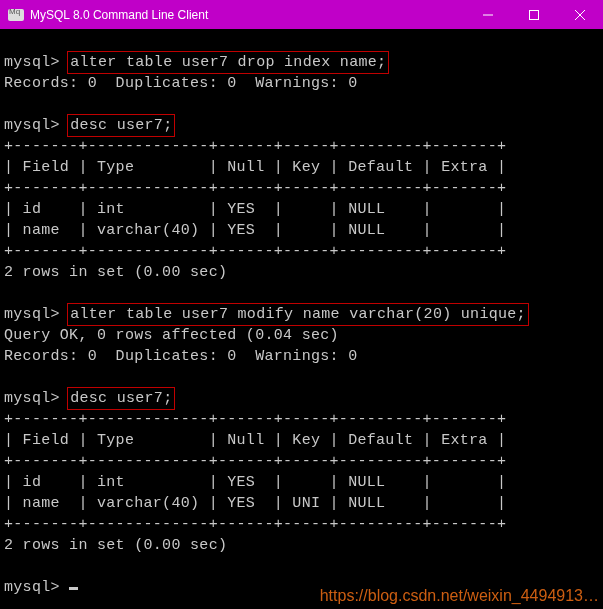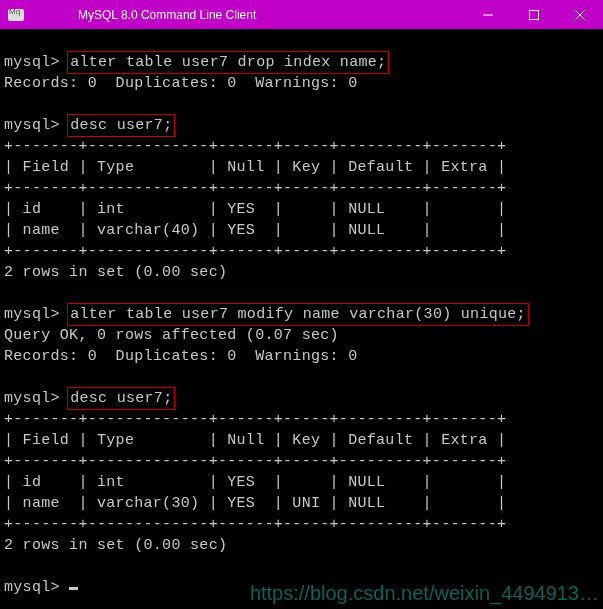--- a/index.html
+++ b/index.html
@@ -1,28 +1,28 @@
 <!DOCTYPE html>
 <html><head>
 <meta charset="utf-8">
 <style>
   html,body{margin:0;padding:0;background:#1a1a1a;}
   .view{width:603px;height:609px;position:relative;background:#000;font-family:"Courier New",monospace;overflow:hidden;}
-  .titlebar{height:29px;background:#c000c8;display:flex;align-items:center;color:#fff;font-family:"Segoe UI",sans-serif;font-size:12px;gap:48px;}
+  .titlebar{height:29px;background:#c000c8;display:flex;align-items:center;color:#fff;font-family:"Segoe UI",sans-serif;font-size:12px;}
   .titlebar .icon{width:16px;height:12px;background:#ddd;margin:0 6px 0 8px;border-radius:2px;position:relative;}
   .titlebar .icon::after{content:"Mq";position:absolute;left:1px;top:-2px;font-size:8px;color:#555;}
   .titlebar .title{flex:1;white-space:nowrap;overflow:hidden;}
   .winbtns{display:flex;height:100%;}
   .winbtn{width:46px;display:flex;align-items:center;justify-content:center;color:#fff;font-family:"Segoe UI Symbol",sans-serif;font-size:11px;}
   .winbtn svg{stroke:#fff;stroke-width:1;fill:none;}
   .term{color:#c8c8c8;font-size:15px;line-height:21px;padding:2px 4px 4px 4px;letter-spacing:0.3px;}
   .term .line{white-space:pre;}
   .box{border:1px solid #c00000;display:inline-block;padding:0 2px;margin:-1px -2px;}
   .cursor{display:inline-block;width:9px;height:3px;background:#c8c8c8;vertical-align:1px;}
-  .watermark{position:absolute;right:4px;bottom:4px;color:#0f766e;font-family:"Segoe UI",sans-serif;font-size:20px;opacity:0.82;text-align:center;}
+  .watermark{position:absolute;right:4px;bottom:4px;color:#f97316;font-family:"Segoe UI",sans-serif;font-size:16px;opacity:0.82;text-align:center;}
 </style>
 </head>
 <body>
 
 <div class="view">
   <div class="titlebar">
     <span class="icon"></span>
     <span class="title">MySQL 8.0 Command Line Client</span>
     <div class="winbtns">
       <div class="winbtn">
@@ -51,30 +51,30 @@
     <div class="line">&nbsp;</div>
     <div class="line"><span>mysql&gt;</span> <span class="box">desc user7;</span></div>
     <div class="line">+-------+-------------+------+-----+---------+-------+</div>
     <div class="line">| Field | Type        | Null | Key | Default | Extra |</div>
     <div class="line">+-------+-------------+------+-----+---------+-------+</div>
     <div class="line">| id    | int         | YES  |     | NULL    |       |</div>
     <div class="line">| name  | varchar(40) | YES  |     | NULL    |       |</div>
     <div class="line">+-------+-------------+------+-----+---------+-------+</div>
     <div class="line">2 rows in set (0.00 sec)</div>
     <div class="line">&nbsp;</div>
-    <div class="line"><span>mysql&gt;</span> <span class="box">alter table user7 modify name varchar(30) unique;</span></div>
-    <div class="line">Query OK, 0 rows affected (0.07 sec)</div>
+    <div class="line"><span>mysql&gt;</span> <span class="box">alter table user7 modify name varchar(20) unique;</span></div>
+    <div class="line">Query OK, 0 rows affected (0.04 sec)</div>
     <div class="line">Records: 0  Duplicates: 0  Warnings: 0</div>
     <div class="line">&nbsp;</div>
     <div class="line"><span>mysql&gt;</span> <span class="box">desc user7;</span></div>
     <div class="line">+-------+-------------+------+-----+---------+-------+</div>
     <div class="line">| Field | Type        | Null | Key | Default | Extra |</div>
     <div class="line">+-------+-------------+------+-----+---------+-------+</div>
     <div class="line">| id    | int         | YES  |     | NULL    |       |</div>
-    <div class="line">| name  | varchar(30) | YES  | UNI | NULL    |       |</div>
+    <div class="line">| name  | varchar(40) | YES  | UNI | NULL    |       |</div>
     <div class="line">+-------+-------------+------+-----+---------+-------+</div>
     <div class="line">2 rows in set (0.00 sec)</div>
     <div class="line">&nbsp;</div>
     <div class="line"><span>mysql&gt;</span> <span class="cursor"></span></div>
   </div>
 
   <div class="watermark">https://blog.csdn.net/weixin_4494913…</div>
 </div>
 
 </body></html>

